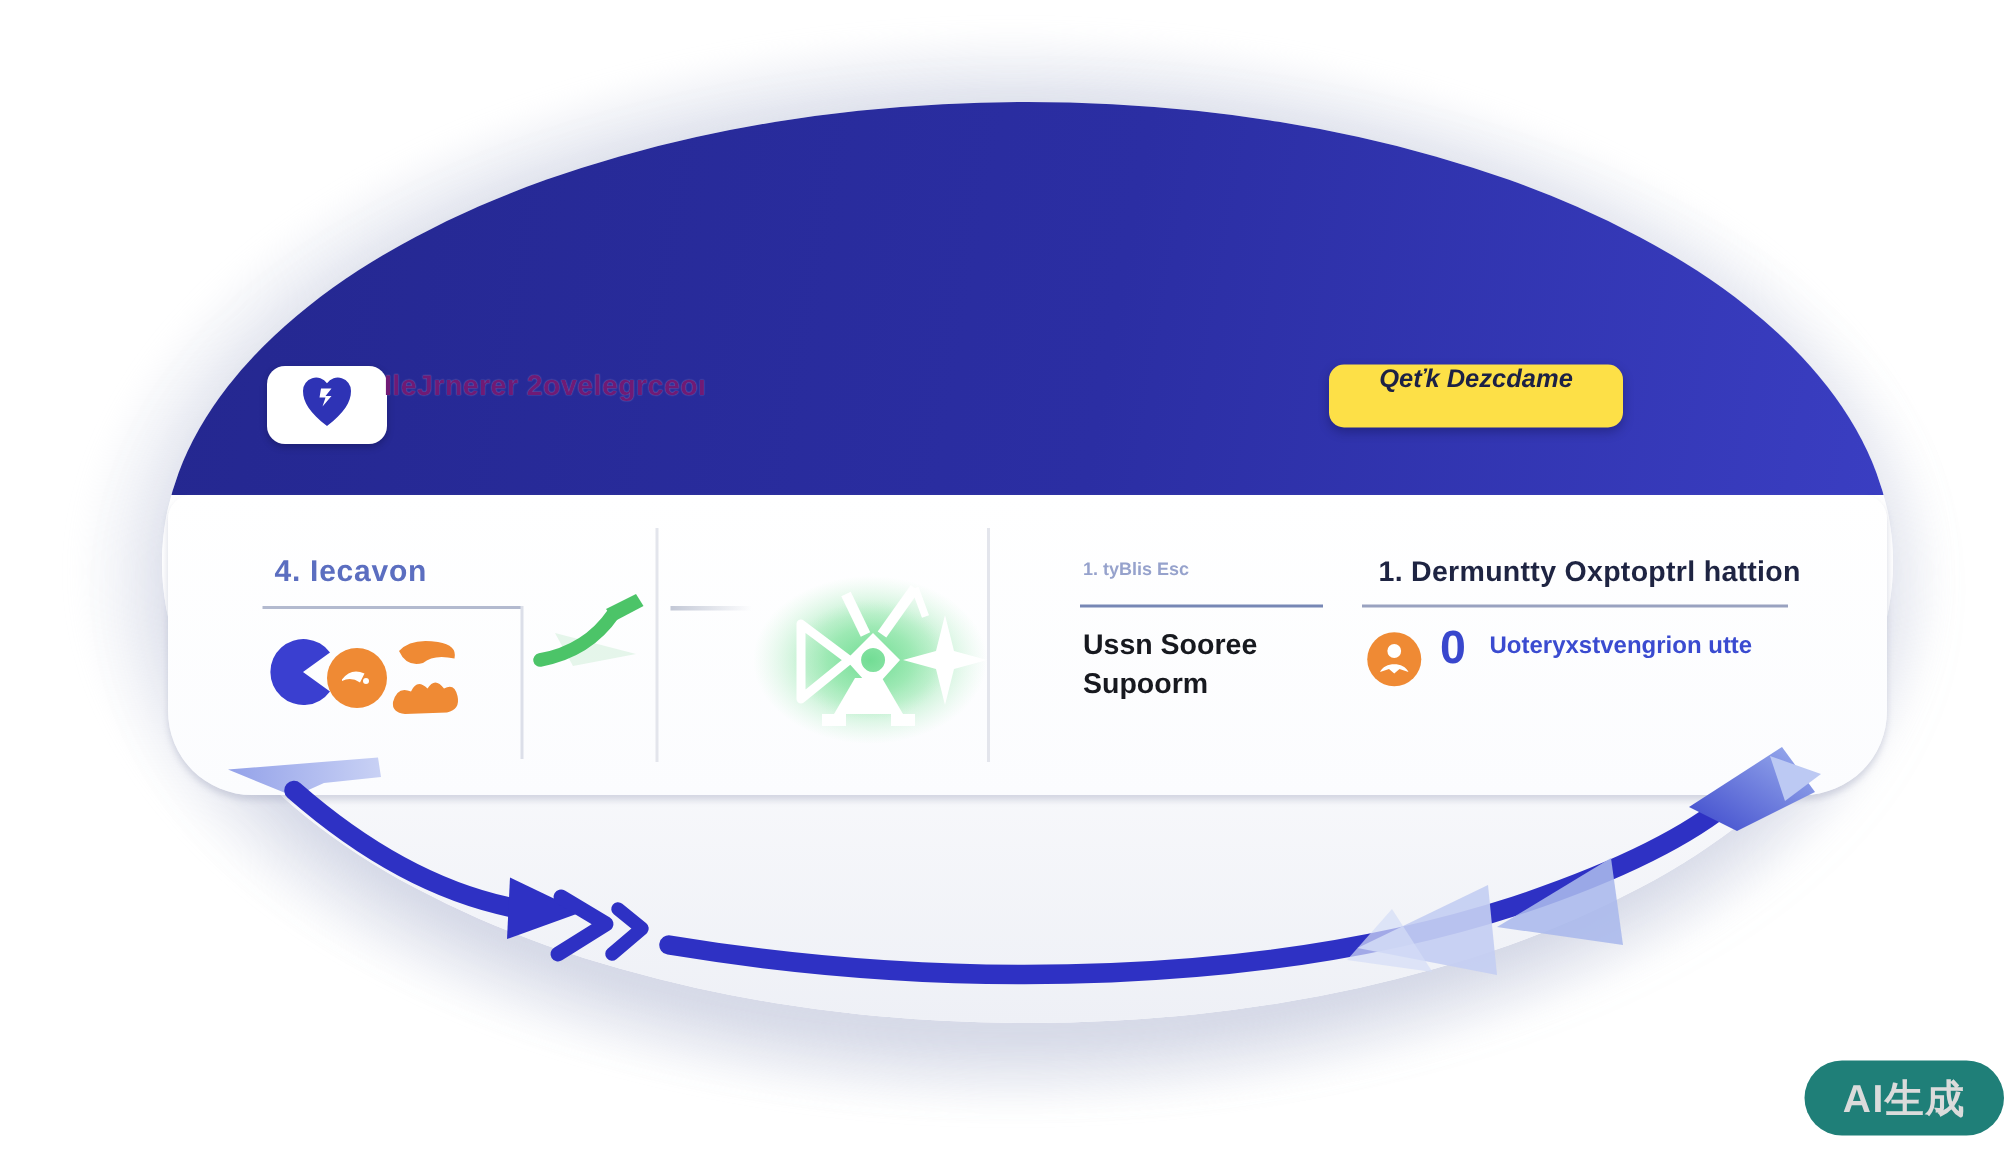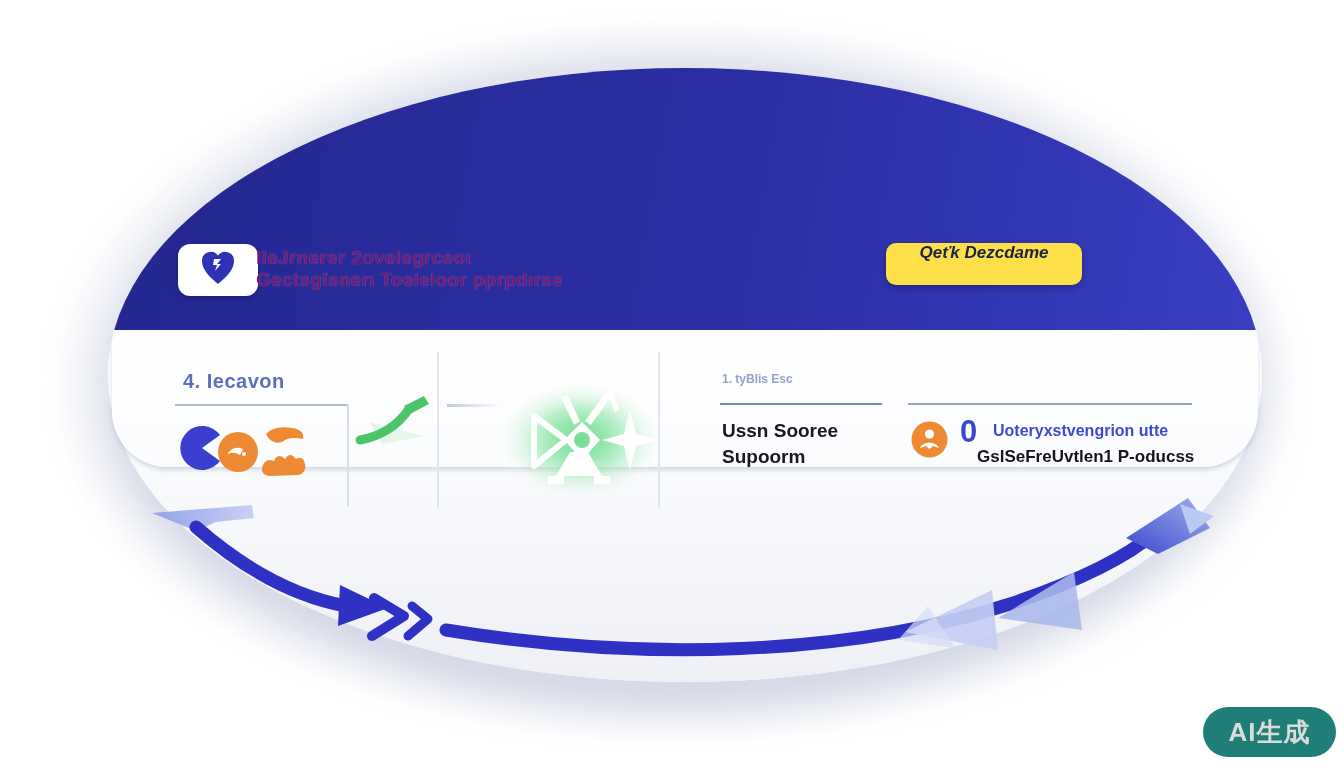--- a/index.html
+++ b/index.html
@@ -49,21 +49,21 @@
   .cta-btn {
     position:absolute; left:886px; top:243px; width:196px; height:42px; z-index:4;
     background:#fde047; border:none; border-radius:10px;
     box-shadow:0 3px 7px rgba(0,0,30,0.28);
     color:#1c2145; font-size:17px; font-weight:700; font-style:italic;
     font-family:"Liberation Sans", sans-serif;
     display:flex; align-items:flex-start; justify-content:center; cursor:pointer;
   }
   
   .card {
-    position:absolute; left:112px; top:330px; width:1146px; height:137px; z-index:3;
+    position:absolute; left:112px; top:330px; width:1146px; height:200px; z-index:3;
     background:linear-gradient(180deg,#ffffff 0%, #fbfcfe 100%);
     border-radius:16px 16px 56px 56px;
     box-shadow:0 3px 4px rgba(168,173,195,0.45);
   }
   .card * { position:absolute; }
   .h-col1 { left:71px; top:40px; color:#5b6ec0; font-size:20px; font-weight:700; letter-spacing:0.5px; }
   .u-col1 { left:63px; top:74px; width:173px; height:2px; background:#b3bacf; }
   .v-col1 { left:235px; top:74px; width:2px; height:102px; background:#dcdfe9; }
   .icons-step4 { left:66px; top:88px; }
   .divider { width:2px; top:22px; height:156px; background:#e3e5ec; }
@@ -108,21 +108,20 @@
 <div class="logo-box">
   <span>
     <svg width="42" height="42" viewBox="0 0 42 42">
       <path d="M21 37 C9.5 28 5 21 5 13.6 A8.8 8.8 0 0 1 21 8.5 A8.8 8.8 0 0 1 37 13.6 C37 21 32.5 28 21 37 Z" fill="#2e33b5"></path>
       <path d="M17 12 L24 12 L20 17 L24 17 L18 24 L20 18 L16 18 Z" fill="#ffffff"></path>
     </svg>
   </span>
 </div>
 <div class="hero-title">
   <div>IleJrnerer 2ovelegrceoı</div>
-  <div>Gectsgīsnerı Toeleloor pprpdırse</div>
 </div>
 <button class="cta-btn">
   <span>Qeťk Dezcdame</span>
 </button>
 
 <div class="card">
   <div class="h-col1">4. Iecavon</div>
   <div class="u-col1"></div>
   <div class="v-col1"></div>
 
@@ -182,31 +181,31 @@
     </svg>
   </span>
 
   <div class="divider d2"></div>
 
   <div class="h-col3">1. tyBlis Esc</div>
   <div class="u-col3"></div>
   <div class="t-col3-1">Ussn Sooree</div>
   <div class="t-col3-2">Supoorm</div>
 
+  <div class="h-col4">1. Dermuntty Oxptoptrl hattion</div>
   <div class="u-col4"></div>
   <span class="avatar">
     <svg width="37" height="37" viewBox="0 0 37 37">
       <circle cx="18.5" cy="18.5" r="18" fill="#ef8a34"></circle>
       <circle cx="18.5" cy="13" r="4.6" fill="#ffffff"></circle>
       <path d="M9 27 C12 20 25 20 28 27 L22 25 L18.5 28 L15 25 Z" fill="#ffffff"></path>
     </svg>
   </span>
   <div class="badge0">0</div>
   <div class="t-col4-1">Uoteryxstvengrion utte</div>
-  <div class="t-col4-2">GslSeFreUvtlen1 P-oducss</div>
 </div>
 
 <svg class="cycle-svg" viewBox="0 0 1344 768">
   <defs>
     <linearGradient id="wedgeL" x1="0" y1="0" x2="1" y2="0">
       <stop offset="0%" stop-color="#8e9de8"></stop>
       <stop offset="100%" stop-color="#c6cff4"></stop>
     </linearGradient>
     <linearGradient id="tipR" x1="0" y1="1" x2="1" y2="0">
       <stop offset="0%" stop-color="#3d49cc"></stop>

